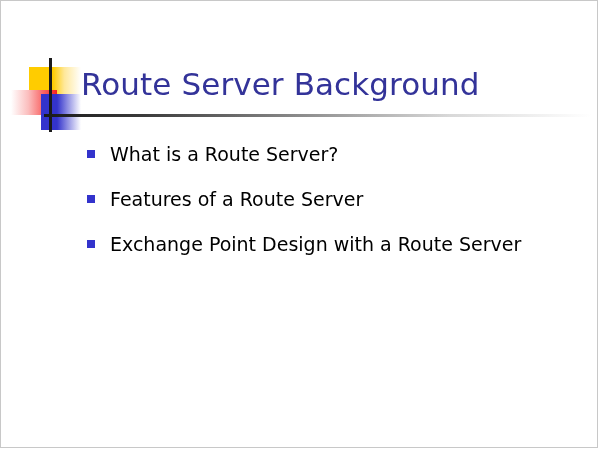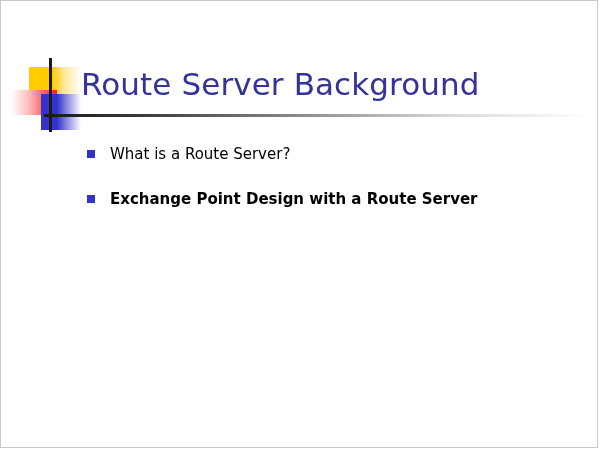--- a/index.html
+++ b/index.html
@@ -98,28 +98,27 @@
     position: absolute;
     left: 84px;
     top: 138px;
     width: 470px;
   }
 
   .bullet-row {
     position: relative;
     padding-left: 25px;
     margin-bottom: 15px;
-    font-size: 15px;
+    font-size: 19px;
     line-height: 30px;
     color: #000000;
   }
 
   .bullet-row:last-child {
     margin-bottom: 0;
-    font-weight: bold;
   }
 
   .bullet-marker {
     position: absolute;
     left: 2px;
     top: 11px;
     width: 8px;
     height: 8px;
     background: #3333cc;
   }
@@ -143,20 +142,24 @@
 
   <div id="title">Route Server Background</div>
 
   <div id="bullets">
 
     <div class="bullet-row">
       <span class="bullet-marker"></span>
       <span class="bullet-text">What is a Route Server?</span>
     </div>
 
+    <div class="bullet-row">
+      <span class="bullet-marker"></span>
+      <span class="bullet-text">Features of a Route Server</span>
+    </div>
 
 
     <div class="bullet-row">
       <span class="bullet-marker"></span>
       <span class="bullet-text">Exchange Point Design with a Route Server</span>
     </div>
 
   </div>
 
 </div>

